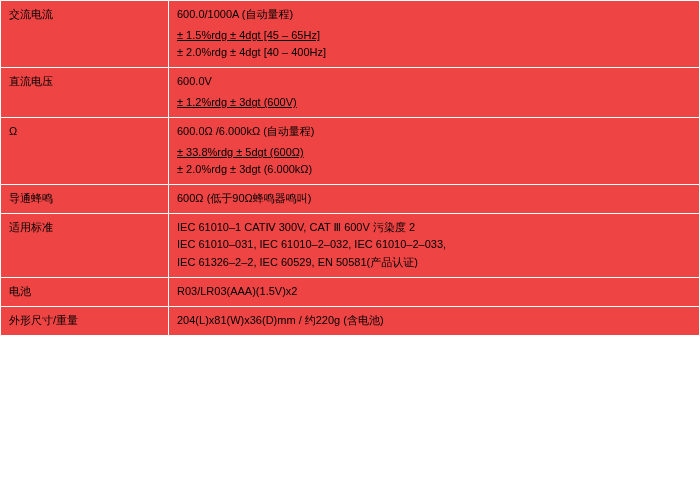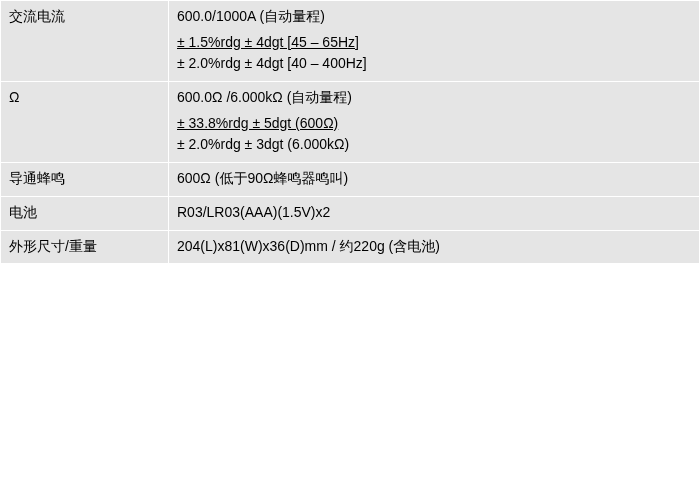--- a/index.html
+++ b/index.html
@@ -14,23 +14,23 @@
     color: #000000;
     overflow: hidden;
   }
   #spec-table {
     width: 700px;
     border-collapse: collapse;
     table-layout: fixed;
   }
   #spec-table td {
     border: 1px solid #ffffff;
-    background: #e5e5e5;
+    background: #ef4444;
     vertical-align: top;
-    font-size: 14px;
+    font-size: 11px;
     line-height: 1.55;
     padding: 5px 8px 6px 8px;
   }
   #spec-table td.label {
     width: 168px;
     box-sizing: border-box;
     white-space: nowrap;
   }
   #spec-table td.value {
     box-sizing: border-box;
@@ -58,34 +58,53 @@
           <span class="line">交流电流</span>
         </td>
         <td class="value">
           <span class="line">600.0/1000A (自动量程)</span>
           <span class="line gap">± 1.5%rdg ± 4dgt [45 – 65Hz]</span>
           <span class="line">± 2.0%rdg ± 4dgt [40 – 400Hz]</span>
         </td>
       </tr>
       <tr>
         <td class="label">
+          <span class="line">直流电压</span>
+        </td>
+        <td class="value">
+          <span class="line">600.0V</span>
+          <span class="line gap">± 1.2%rdg ± 3dgt (600V)</span>
+        </td>
+      </tr>
+      <tr>
+        <td class="label">
           <span class="line">Ω</span>
         </td>
         <td class="value">
           <span class="line">600.0Ω /6.000kΩ (自动量程)</span>
           <span class="line gap">± 33.8%rdg ± 5dgt (600Ω)</span>
           <span class="line">± 2.0%rdg ± 3dgt (6.000kΩ)</span>
         </td>
       </tr>
       <tr>
         <td class="label">
           <span class="line">导通蜂鸣</span>
         </td>
         <td class="value">
           <span class="line">600Ω (低于90Ω蜂鸣器鸣叫)</span>
+        </td>
+      </tr>
+      <tr>
+        <td class="label">
+          <span class="line">适用标准</span>
+        </td>
+        <td class="value">
+          <span class="line">IEC 61010–1 CATⅣ 300V, CAT Ⅲ 600V 污染度 2</span>
+          <span class="line">IEC 61010–031, IEC 61010–2–032, IEC 61010–2–033,</span>
+          <span class="line">IEC 61326–2–2, IEC 60529, EN 50581(产品认证)</span>
         </td>
       </tr>
       <tr>
         <td class="label">
           <span class="line">电池</span>
         </td>
         <td class="value">
           <span class="line">R03/LR03(AAA)(1.5V)x2</span>
         </td>
       </tr>

